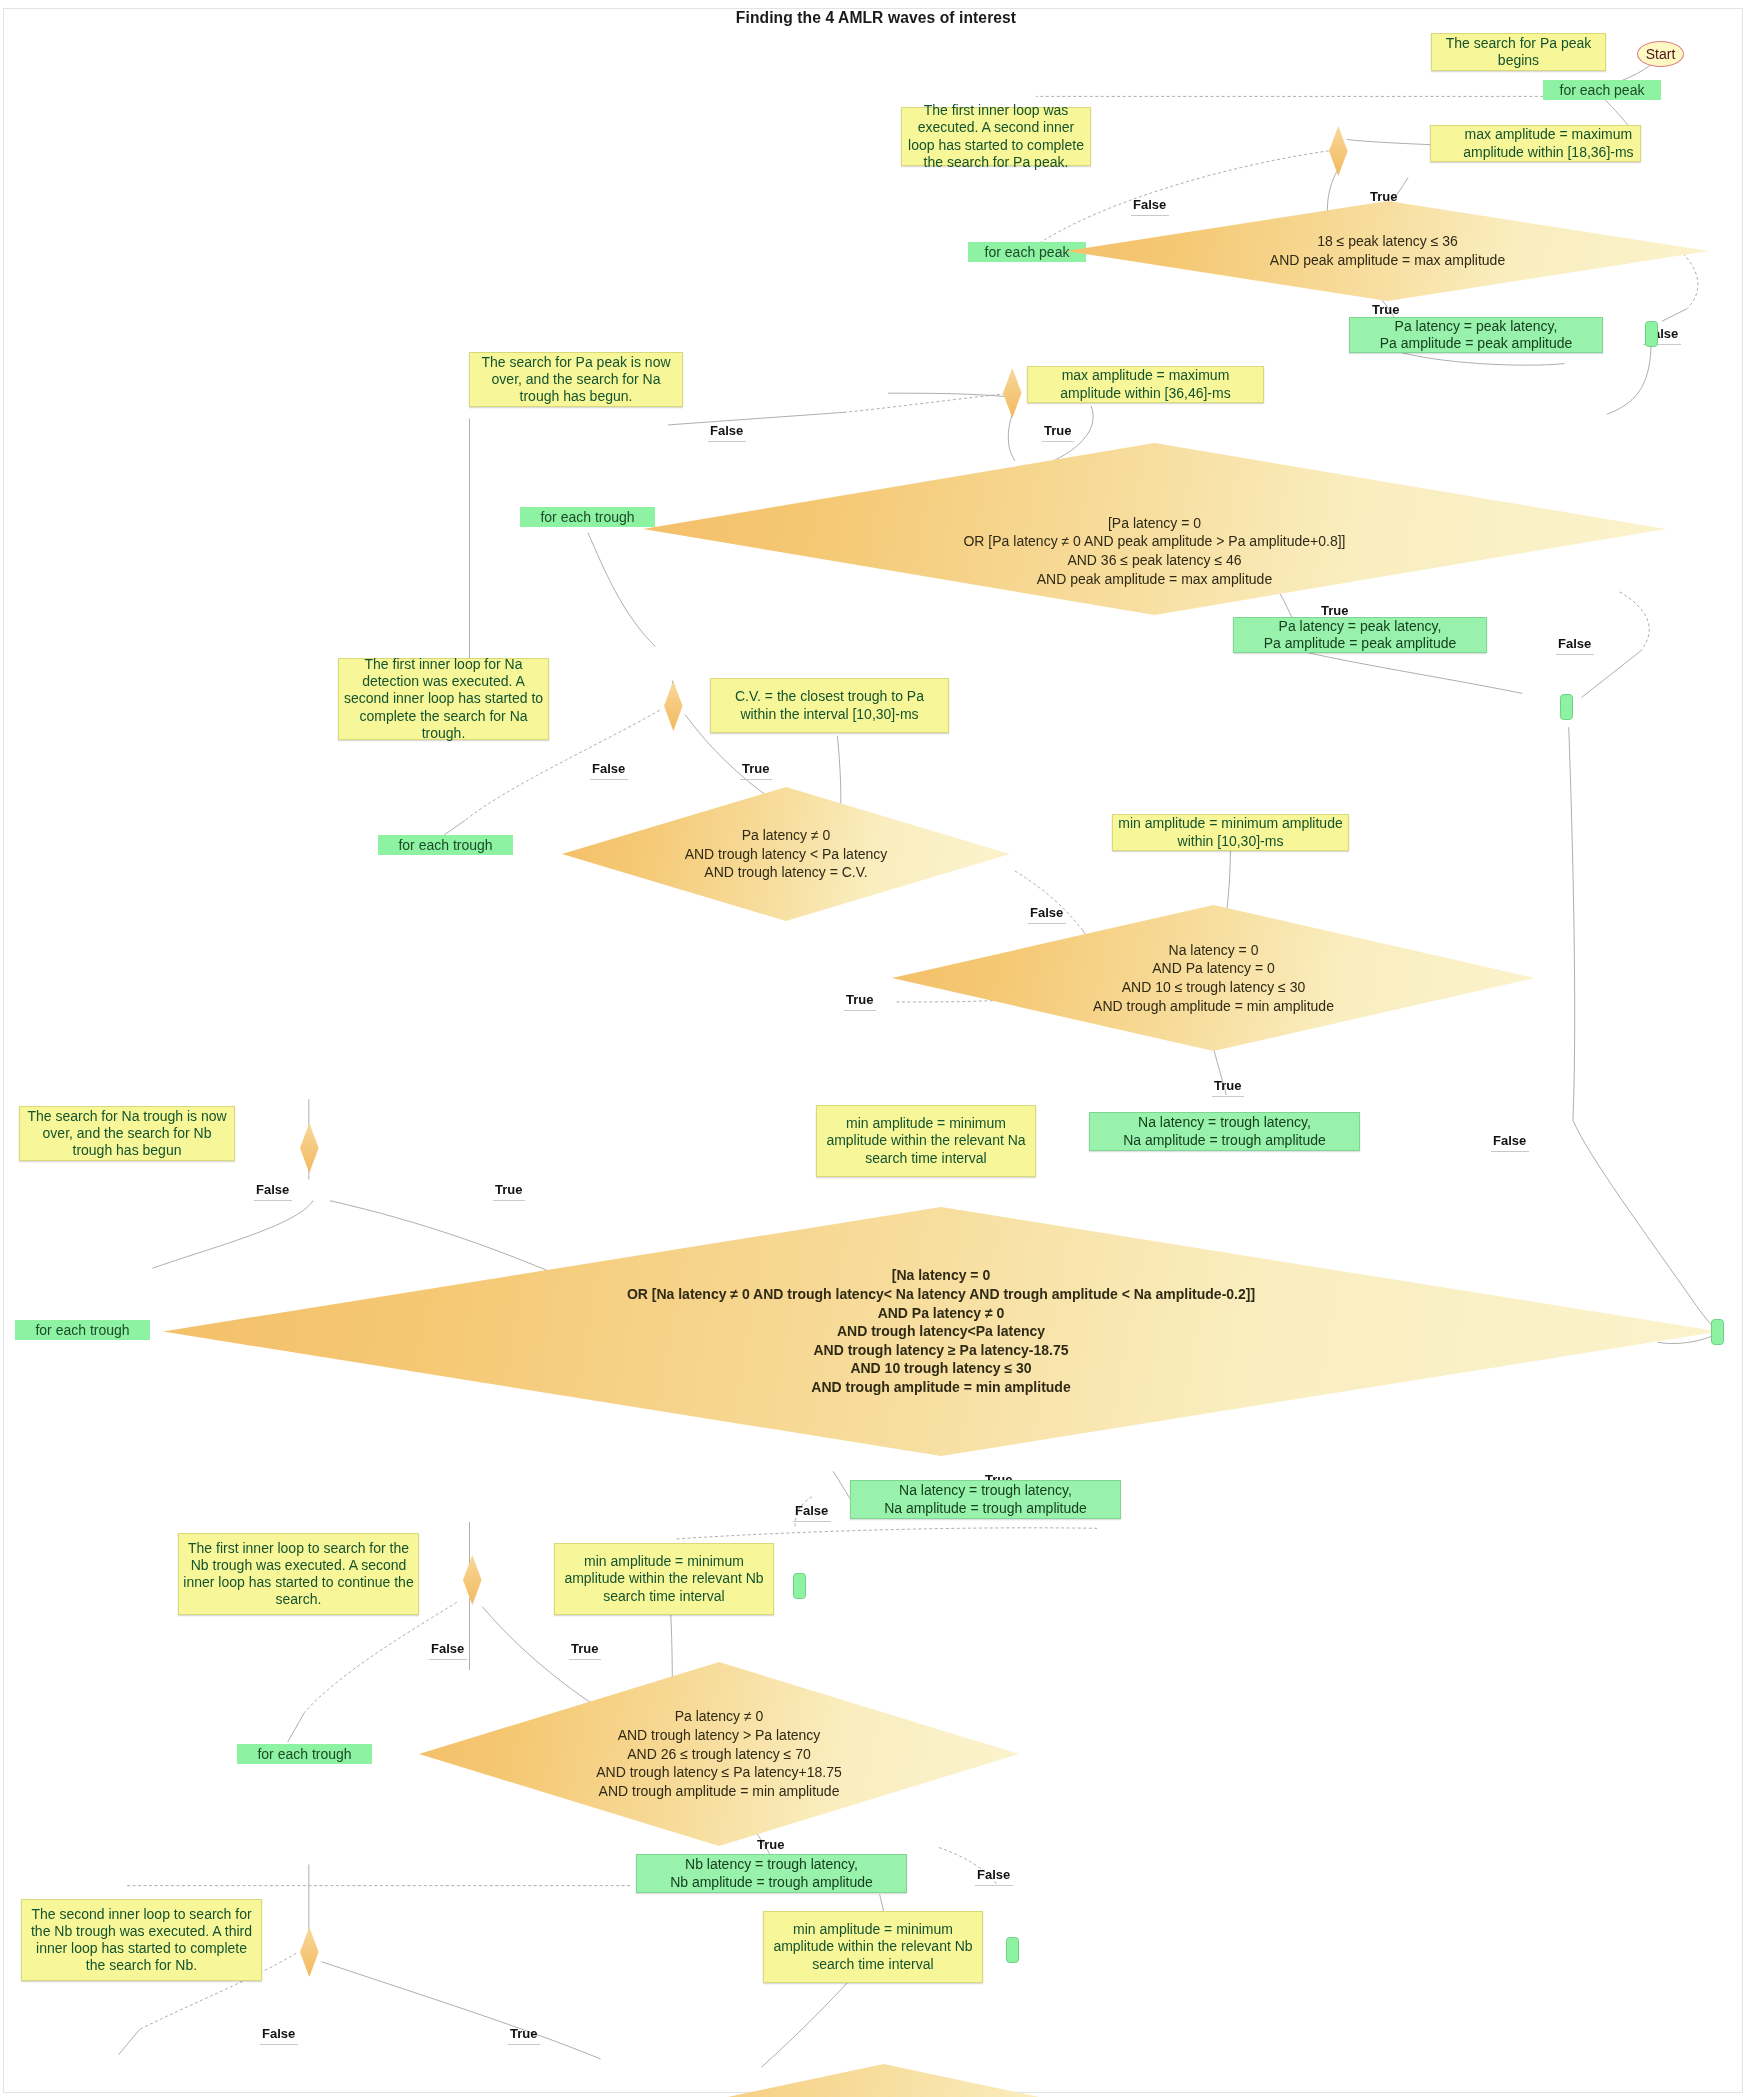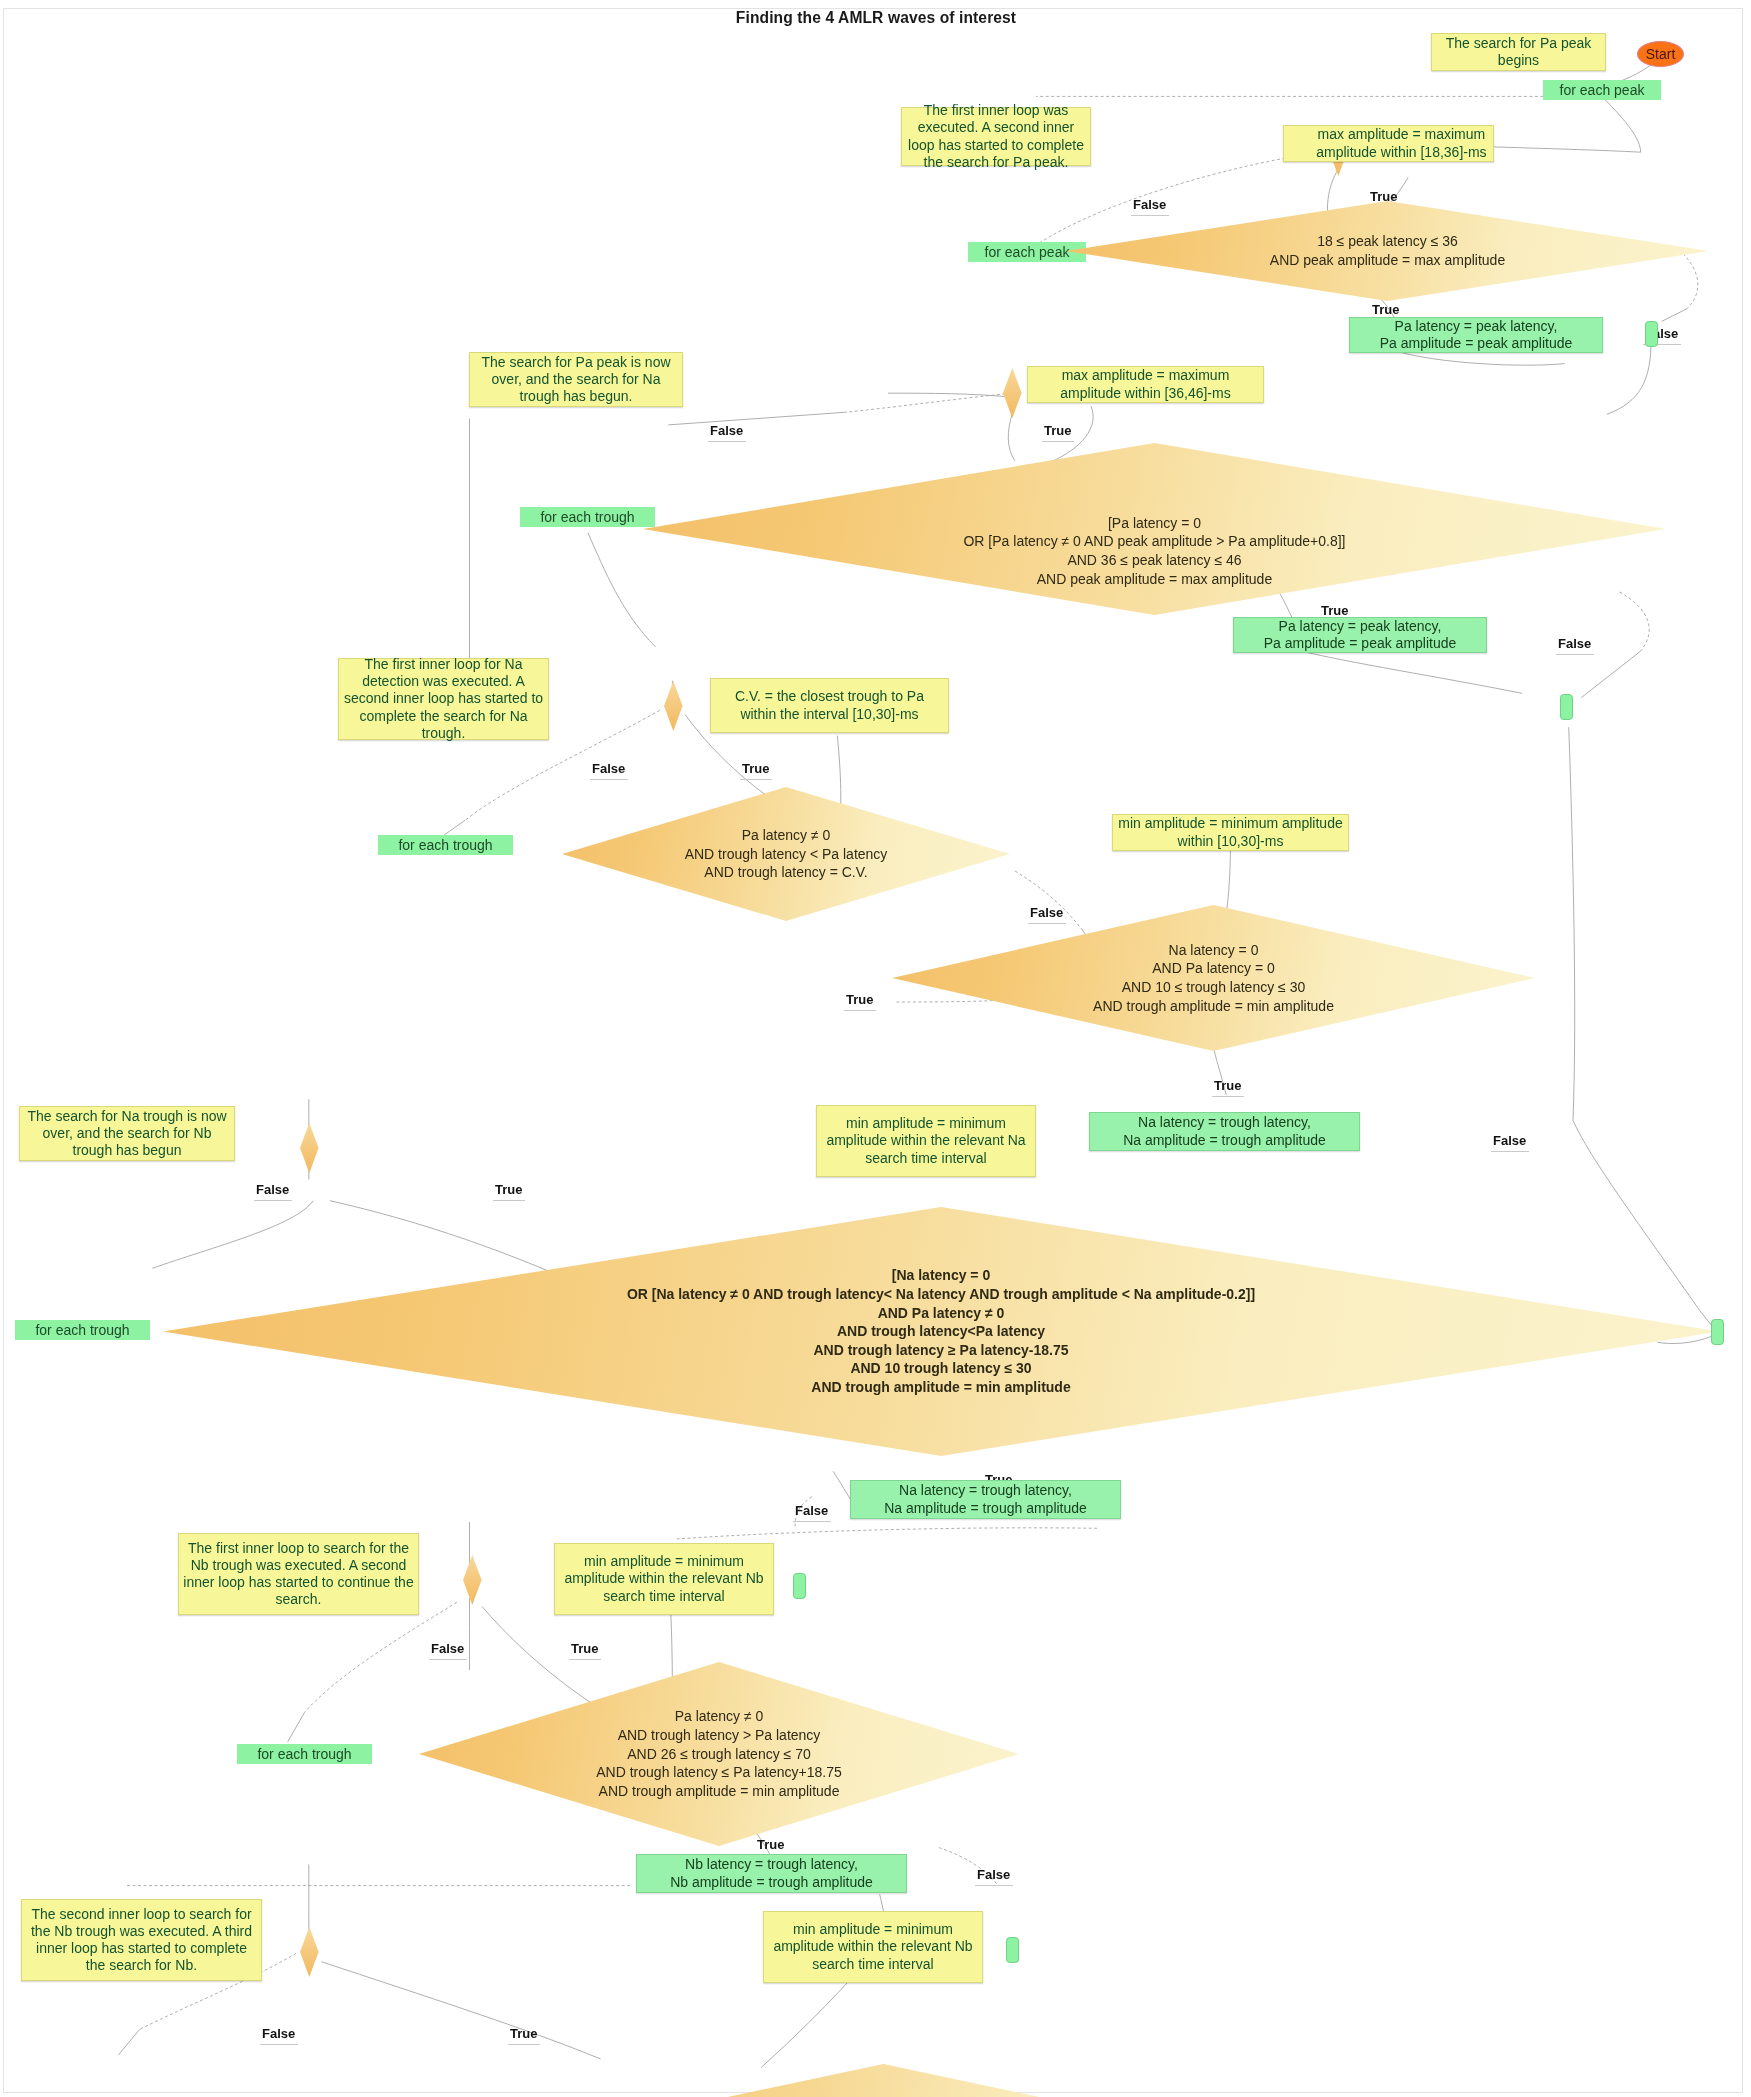--- a/index.html
+++ b/index.html
@@ -58,21 +58,21 @@
     color:#1d4b28;
     font-size:14px;
     line-height:1.2;
     text-align:center;
     box-sizing:border-box;
     padding:1.7px 3.4px;
     display:flex;align-items:center;justify-content:center;
   }
   .start{
     position:absolute;
-    background:#f97316;
+    background:#fef9c3;
     border:0.4px solid #e07d82;
     border-radius:50%;
     color:#4a1416;
     font-size:14px;
     display:flex;align-items:center;justify-content:center;
     box-sizing:border-box;
   }
   .conn{
     position:absolute;
     background:#8ef2a3;
@@ -218,21 +218,21 @@
   <div class="note" style="left:1431px;top:33px;width:175px;height:38px;">The search for Pa peak begins</div>
 
   <div class="start" style="left:1637px;top:41px;width:47px;height:26px;">Start</div>
 
   <div class="loop" style="left:1543px;top:80px;width:118px;height:20px;">for each peak</div>
 
   <div class="note" style="left:901px;top:107px;width:190px;height:59px;">The first inner loop was executed. A second inner loop has started to complete the search for Pa peak.</div>
 
   <div class="tiny-dia" style="left:1329px;top:126px;width:18.6px;height:50px;"></div>
 
-  <div class="note" style="left:1283px;top:125px;width:211px;height:37px;padding-left:30px;">max amplitude = maximum amplitude within [18,36]-ms</div>
+  <div class="note" style="left:1430px;top:125px;width:211px;height:37px;padding-left:30px;">max amplitude = maximum amplitude within [18,36]-ms</div>
 
   <div class="lbl" style="left:1133px;top:197px;">False</div>
   <div class="lbl" style="left:1370px;top:189px;">True</div>
 
   <div class="loop" style="left:968px;top:242px;width:118px;height:20px;">for each peak</div>
 
   <div class="dia" style="left:1066px;top:201px;width:643px;height:100px;">
     <span style="white-space:pre-line;">18 ≤ peak latency ≤ 36
 AND peak amplitude = max amplitude</span>
   </div>

